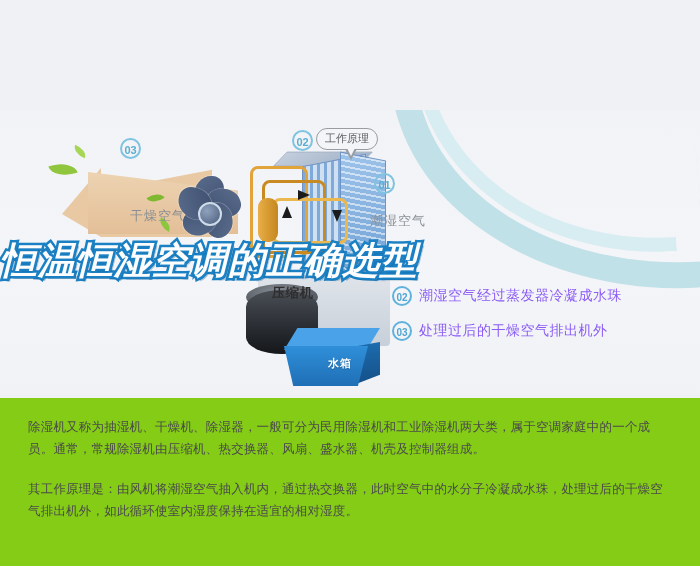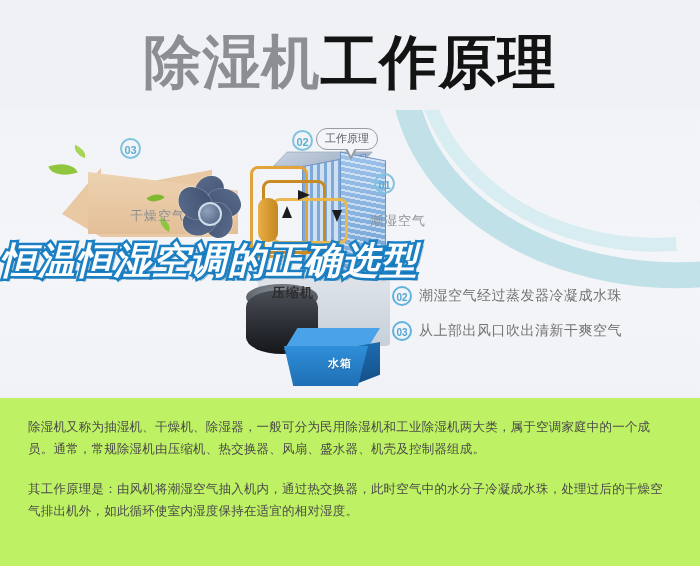--- a/index.html
+++ b/index.html
@@ -402,55 +402,52 @@
     color: #4fa6d4;
     font-size: 10px;
     font-weight: 700;
     line-height: 20px;
     text-align: center;
     box-sizing: border-box;
     margin-right: 7px;
   }
   .step-text {
     font-size: 14px;
-    color: #737373;
+    color: #8b5cf6;
     letter-spacing: .5px;
     white-space: nowrap;
   }
   .step.hidden-behind .step-text,
   .step.hidden-behind .step-num { opacity: 0; }
 
   
   .copy {
     position: absolute;
     left: 0;
     top: 398px;
     width: 700px;
     height: 168px;
-    background: #bef264;
+    background: #84cc16;
     box-sizing: border-box;
     padding: 18px 28px 0 28px;
   }
   .copy p {
     margin: 0 0 18px 0;
     font-size: 12.5px;
     line-height: 22px;
     color: #4a4a4a;
     letter-spacing: .2px;
   }
   .copy p:last-child { margin-bottom: 0; }
 </style>
 </head>
 <body>
 
 <div class="page">
 
-  <div class="title-bar">
-    <span class="title-part title-gray">除湿机</span><span class="title-part title-black">工作原理</span>
-  </div>
 
   <div class="stage">
 
     <div class="swoosh"></div>
     <div class="swoosh2"></div>
 
     <div class="dry-arrow"></div>
     <div class="dry-arrow-body"></div>
 
     <div class="leaf l1"></div>
@@ -512,21 +509,21 @@
     <div class="step hidden-behind">
       <div class="step-num">01</div>
       <div class="step-text">风机将潮湿空气抽入机内</div>
     </div>
     <div class="step">
       <div class="step-num">02</div>
       <div class="step-text">潮湿空气经过蒸发器冷凝成水珠</div>
     </div>
     <div class="step">
       <div class="step-num">03</div>
-      <div class="step-text">从上部出风口吹出清新干爽空气</div>
+      <div class="step-text">处理过后的干燥空气排出机外</div>
     </div>
   </div>
 
   <div class="overlay">
     <span class="overlay-line">恒温恒湿空调的正确选型</span>
   </div>
 
   <div class="copy">
     <p>除湿机又称为抽湿机、干燥机、除湿器，一般可分为民用除湿机和工业除湿机两大类，属于空调家庭中的一个成员。通常，常规除湿机由压缩机、热交换器、风扇、盛水器、机壳及控制器组成。</p>
     <p>其工作原理是：由风机将潮湿空气抽入机内，通过热交换器，此时空气中的水分子冷凝成水珠，处理过后的干燥空气排出机外，如此循环使室内湿度保持在适宜的相对湿度。</p>

